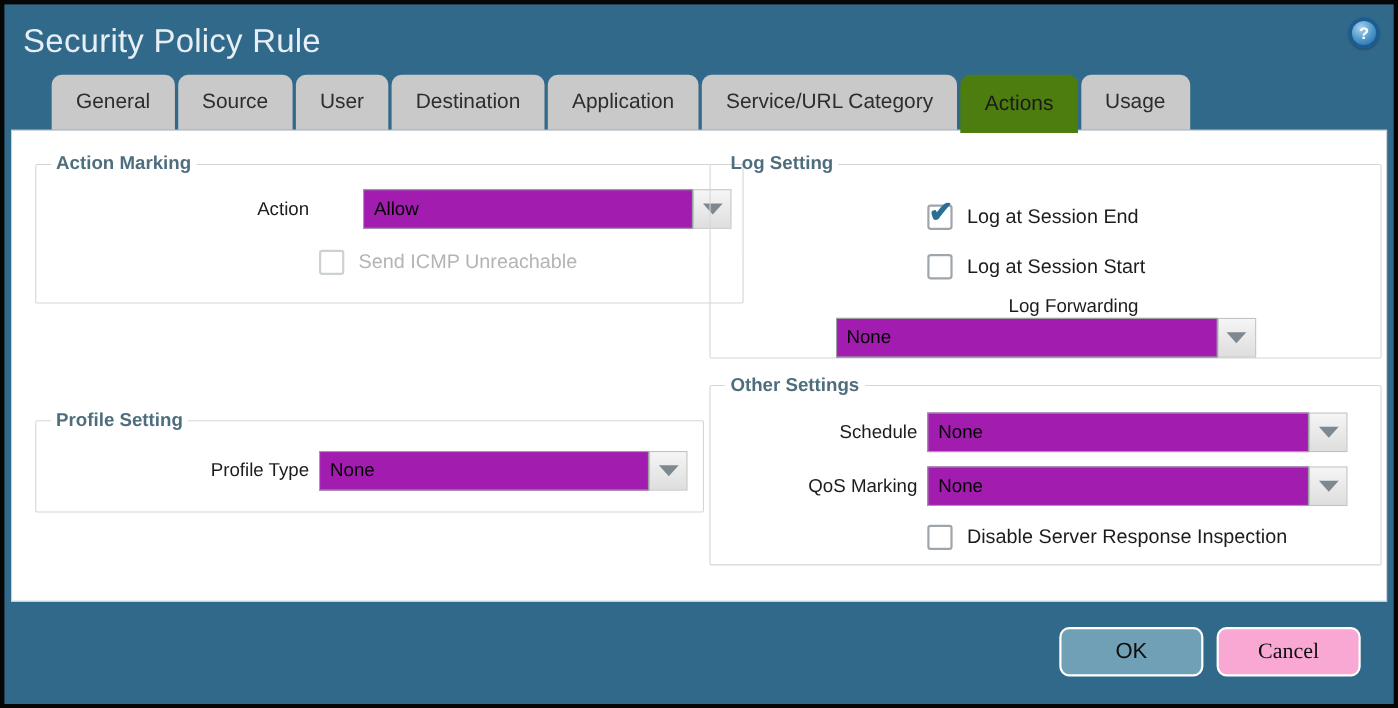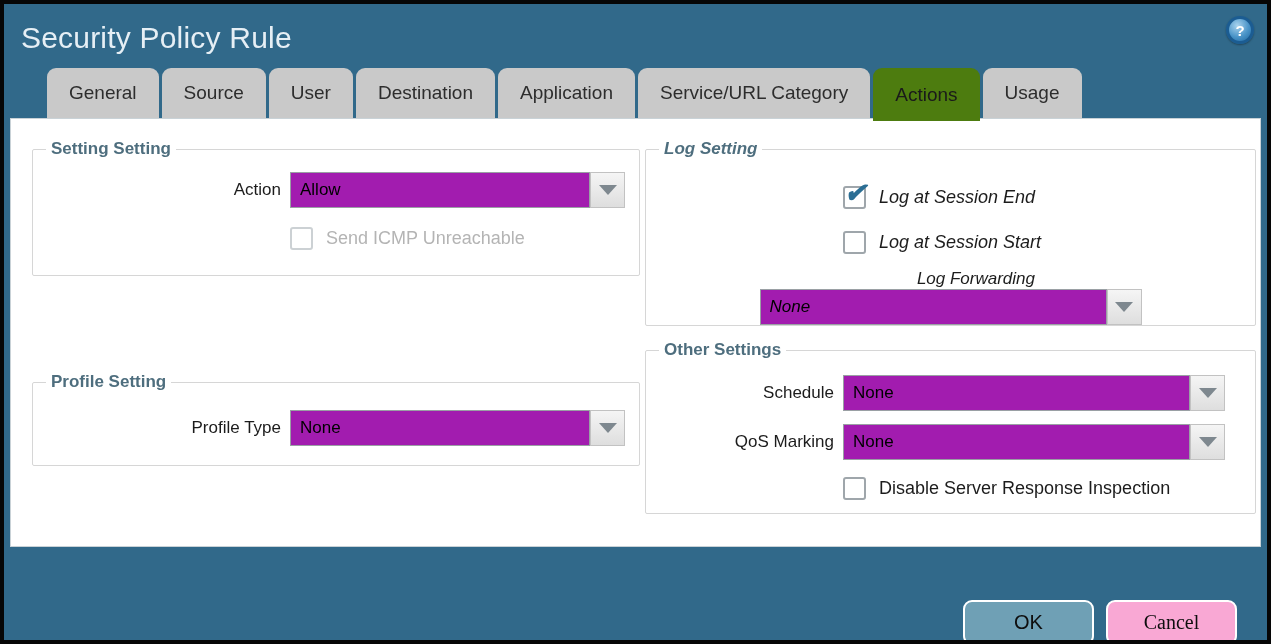--- a/index.html
+++ b/index.html
@@ -94,21 +94,21 @@
   }
   legend {
     font-size: 17px;
     font-weight: bold;
     color: #4e6e7e;
     padding: 0 5px;
     margin-left: 3px;
   }
   .fs-action  { height: 137px; }
   .fs-profile { height: 94px;  margin-top: 96px; }
-  .fs-log     { height: 187px; font-style: italic; }
+  .fs-log     { height: 187px; }
   .fs-other   { height: 174px; margin-top: 14px; }
 
   .row { display: flex; align-items: center; }
   .row .field-label {
     font-size: 17px;
     color: #1c1c1c;
     text-align: right;
     margin-right: 9px;
     white-space: nowrap;
   }
@@ -164,33 +164,33 @@
     font-weight: bold;
     color: #2b6e94;
   }
   .cb-label { font-size: 18px; color: #1c1c1c; margin-left: 13px; white-space: nowrap; }
   .cb-row.disabled .checkbox { border-color: #ccd1d4; cursor: default; }
   .cb-row.disabled .cb-label { color: #b4b4b4; }
   .col-left  .cb-row { margin-left: 247px; }
   .col-right .cb-row { margin-left: 187px; }
 
   
-  .fs-action  .row      { margin-top: 11px; }
+  .fs-action  .row      { margin-top: 11px; gap: 40px; }
   .fs-action  .cb-row   { margin-top: 19px; }
   .fs-profile .row      { margin-top: 16px; }
   .fs-log .cb-row.first { margin-top: 22px; }
   .fs-log .cb-row.second{ margin-top: 25px; }
   .fs-log .row          { margin-top: 15px; flex-direction: column; }
   .fs-other .row        { margin-top: 13px; }
   .fs-other .cb-row     { margin-top: 17px; }
 
   
   .btn {
     position: absolute;
-    top: 596px;
+    top: 566px;
     width: 131px;
     height: 45px;
     border: 2px solid #ffffff;
     border-radius: 9px;
     font-size: 20px;
     color: #0e0e0e;
     display: flex;
     align-items: center;
     justify-content: center;
     cursor: pointer;
@@ -216,21 +216,21 @@
     <div class="tab">Service/URL Category</div>
     <div class="tab active">Actions</div>
     <div class="tab">Usage</div>
   </div>
 
   <div class="panel">
 
     <div class="col-left">
 
       <fieldset class="fs-action">
-        <legend>Setting Setting</legend>
+        <legend>Action Marking</legend>
         <div class="row">
           <span class="field-label">Action</span>
           <div class="dropdown">
             <div class="dd-value">Allow</div>
             <div class="dd-btn">
               <span class="dd-arrow"></span>
             </div>
           </div>
         </div>
         <div class="cb-row disabled">

